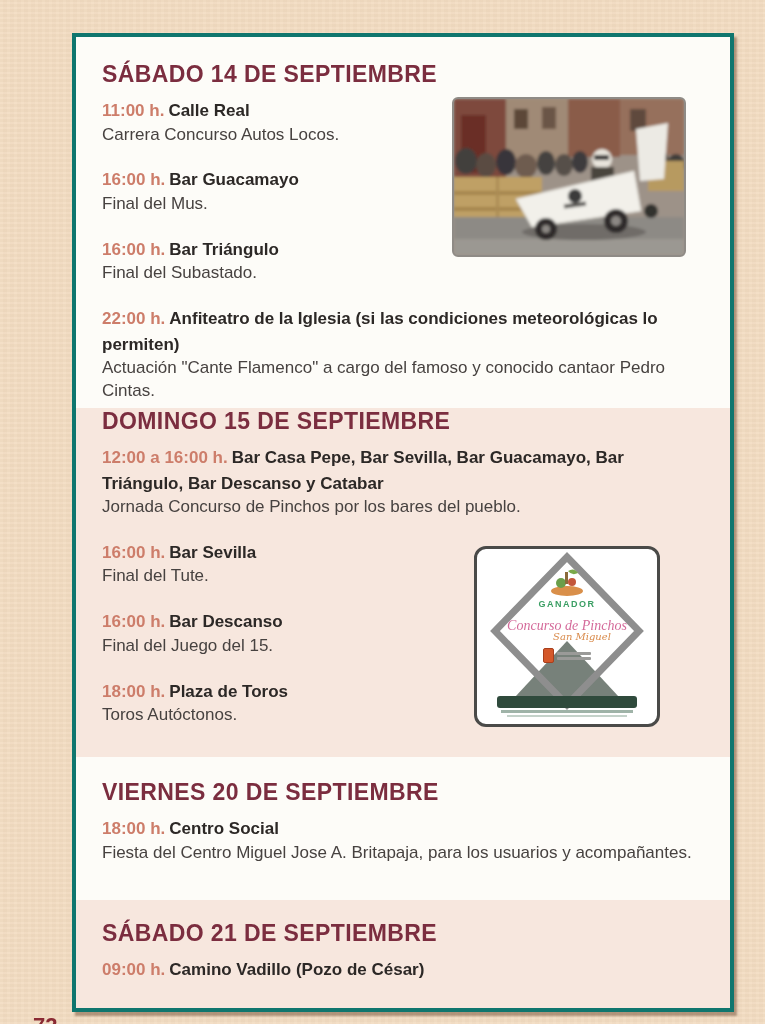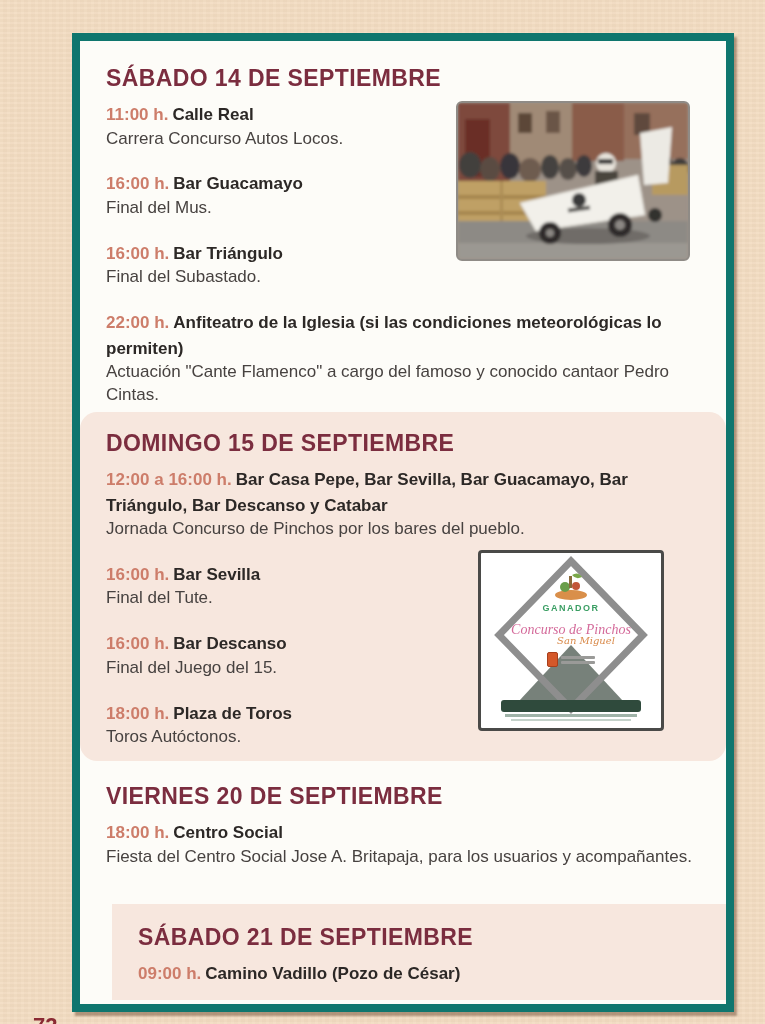--- a/index.html
+++ b/index.html
@@ -5,47 +5,47 @@
   html,body{margin:0;padding:0;}
   body{
     width:765px;height:1024px;overflow:hidden;position:relative;
     font-family:"Liberation Sans","DejaVu Sans",sans-serif;
     background-color:#f3dcc1;
     background-image:repeating-linear-gradient(0deg, rgba(255,255,255,0.06) 0 2px, rgba(0,0,0,0.015) 2px 5px),
                      repeating-linear-gradient(90deg, rgba(255,255,255,0.04) 0 3px, rgba(0,0,0,0.01) 3px 7px);
   }
   .card{
     position:absolute;left:72px;top:33px;width:662px;height:979px;
-    box-sizing:border-box;background:#fdfcf8;border:8px solid #0f766e;
+    box-sizing:border-box;background:#fdfcf8;border:4px solid #0f766e;
     box-shadow:3px 4px 2px rgba(120,88,62,0.55);
   }
   .sec{box-sizing:border-box;padding:0 26px;position:relative;}
   .sec.pink{background:#f7e7de;}
   .sec1{height:371px;padding-top:24px;}
-  .sec2{height:349px;padding-top:18px;border-radius:17px;}
+  .sec2{height:349px;}
   .sec3{height:143px;padding-top:22px;border-radius:31px;}
-  .sec4{height:96px;padding-top:20px;margin-left:32px;}
+  .sec4{height:108px;padding-top:20px;}
   .day-title{
     margin:0 0 10px 0;font-size:23px;font-weight:bold;color:#7b2d3f;
     letter-spacing:0.4px;
   }
   .evt{margin:0 0 21px 0;}
   .evt-line{margin:0;font-size:17px;font-weight:bold;line-height:1.5;color:#2c2826;max-width:604px;}
   .time{color:#cd7d6a;margin-right:4px;}
   .venue{color:#2c2826;}
   .desc{margin:0;font-size:17px;line-height:1.35;color:#474240;max-width:604px;}
   
   .race-photo{
     position:absolute;left:376px;top:60px;width:230px;height:156px;
     border:2px solid #8f8b86;border-radius:6px;overflow:hidden;background:#9d9288;
   }
   
   .trophy-photo{
     position:absolute;left:398px;top:509px;width:186px;height:181px;
-    box-sizing:border-box;background:#ffffff;border:3px solid #4a4a48;border-radius:4px;overflow:hidden;
+    box-sizing:border-box;background:#ffffff;border:3px solid #4a4a48;border-radius:12px;overflow:hidden;
   }
   .trophy-text{position:absolute;left:0;width:100%;text-align:center;pointer-events:none;}
   .t-ganador{top:50px;font-size:9px;font-weight:bold;letter-spacing:1.5px;color:#3a9e63;}
   .t-concurso{top:69px;font-size:14px;font-style:italic;font-family:Liberation Serif, serif;color:#d46a9a;}
   .t-miguel{top:82px;font-size:10px;font-style:italic;font-family:"DejaVu Serif",serif;color:#d98a4a;margin-left:15px;}
   .t-logo{position:absolute;left:50%;top:99px;transform:translateX(-50%);display:flex;align-items:center;gap:3px;}
   .t-logo .emblem{width:9px;height:13px;background:#d4582a;border-radius:2px;border:1px solid #a83f1c;}
   .t-logo .bars{display:flex;flex-direction:column;gap:2px;}
   .t-logo .bars i{display:block;width:34px;height:3px;background:#9a9a98;border-radius:1px;}
   .page-number{
@@ -96,21 +96,21 @@
     <div class="evt">
       <p class="evt-line"><span class="time">18:00 h.</span><span class="venue">Plaza de Toros</span></p>
       <p class="desc">Toros Autóctonos.</p>
     </div>
   </div>
 
   <div class="sec sec3">
     <h2 class="day-title">VIERNES 20 DE SEPTIEMBRE</h2>
     <div class="evt">
       <p class="evt-line"><span class="time">18:00 h.</span><span class="venue">Centro Social</span></p>
-      <p class="desc">Fiesta del Centro Social Jose A. Britapaja, para los usuarios y acompañantes.</p>
+      <p class="desc">Fiesta del Centro Miguel Jose A. Britapaja, para los usuarios y acompañantes.</p>
     </div>
   </div>
 
   <div class="sec sec4 pink">
     <h2 class="day-title">SÁBADO 21 DE SEPTIEMBRE</h2>
     <div class="evt">
       <p class="evt-line"><span class="time">09:00 h.</span><span class="venue">Camino Vadillo (Pozo de César)</span></p>
     </div>
   </div>
 

